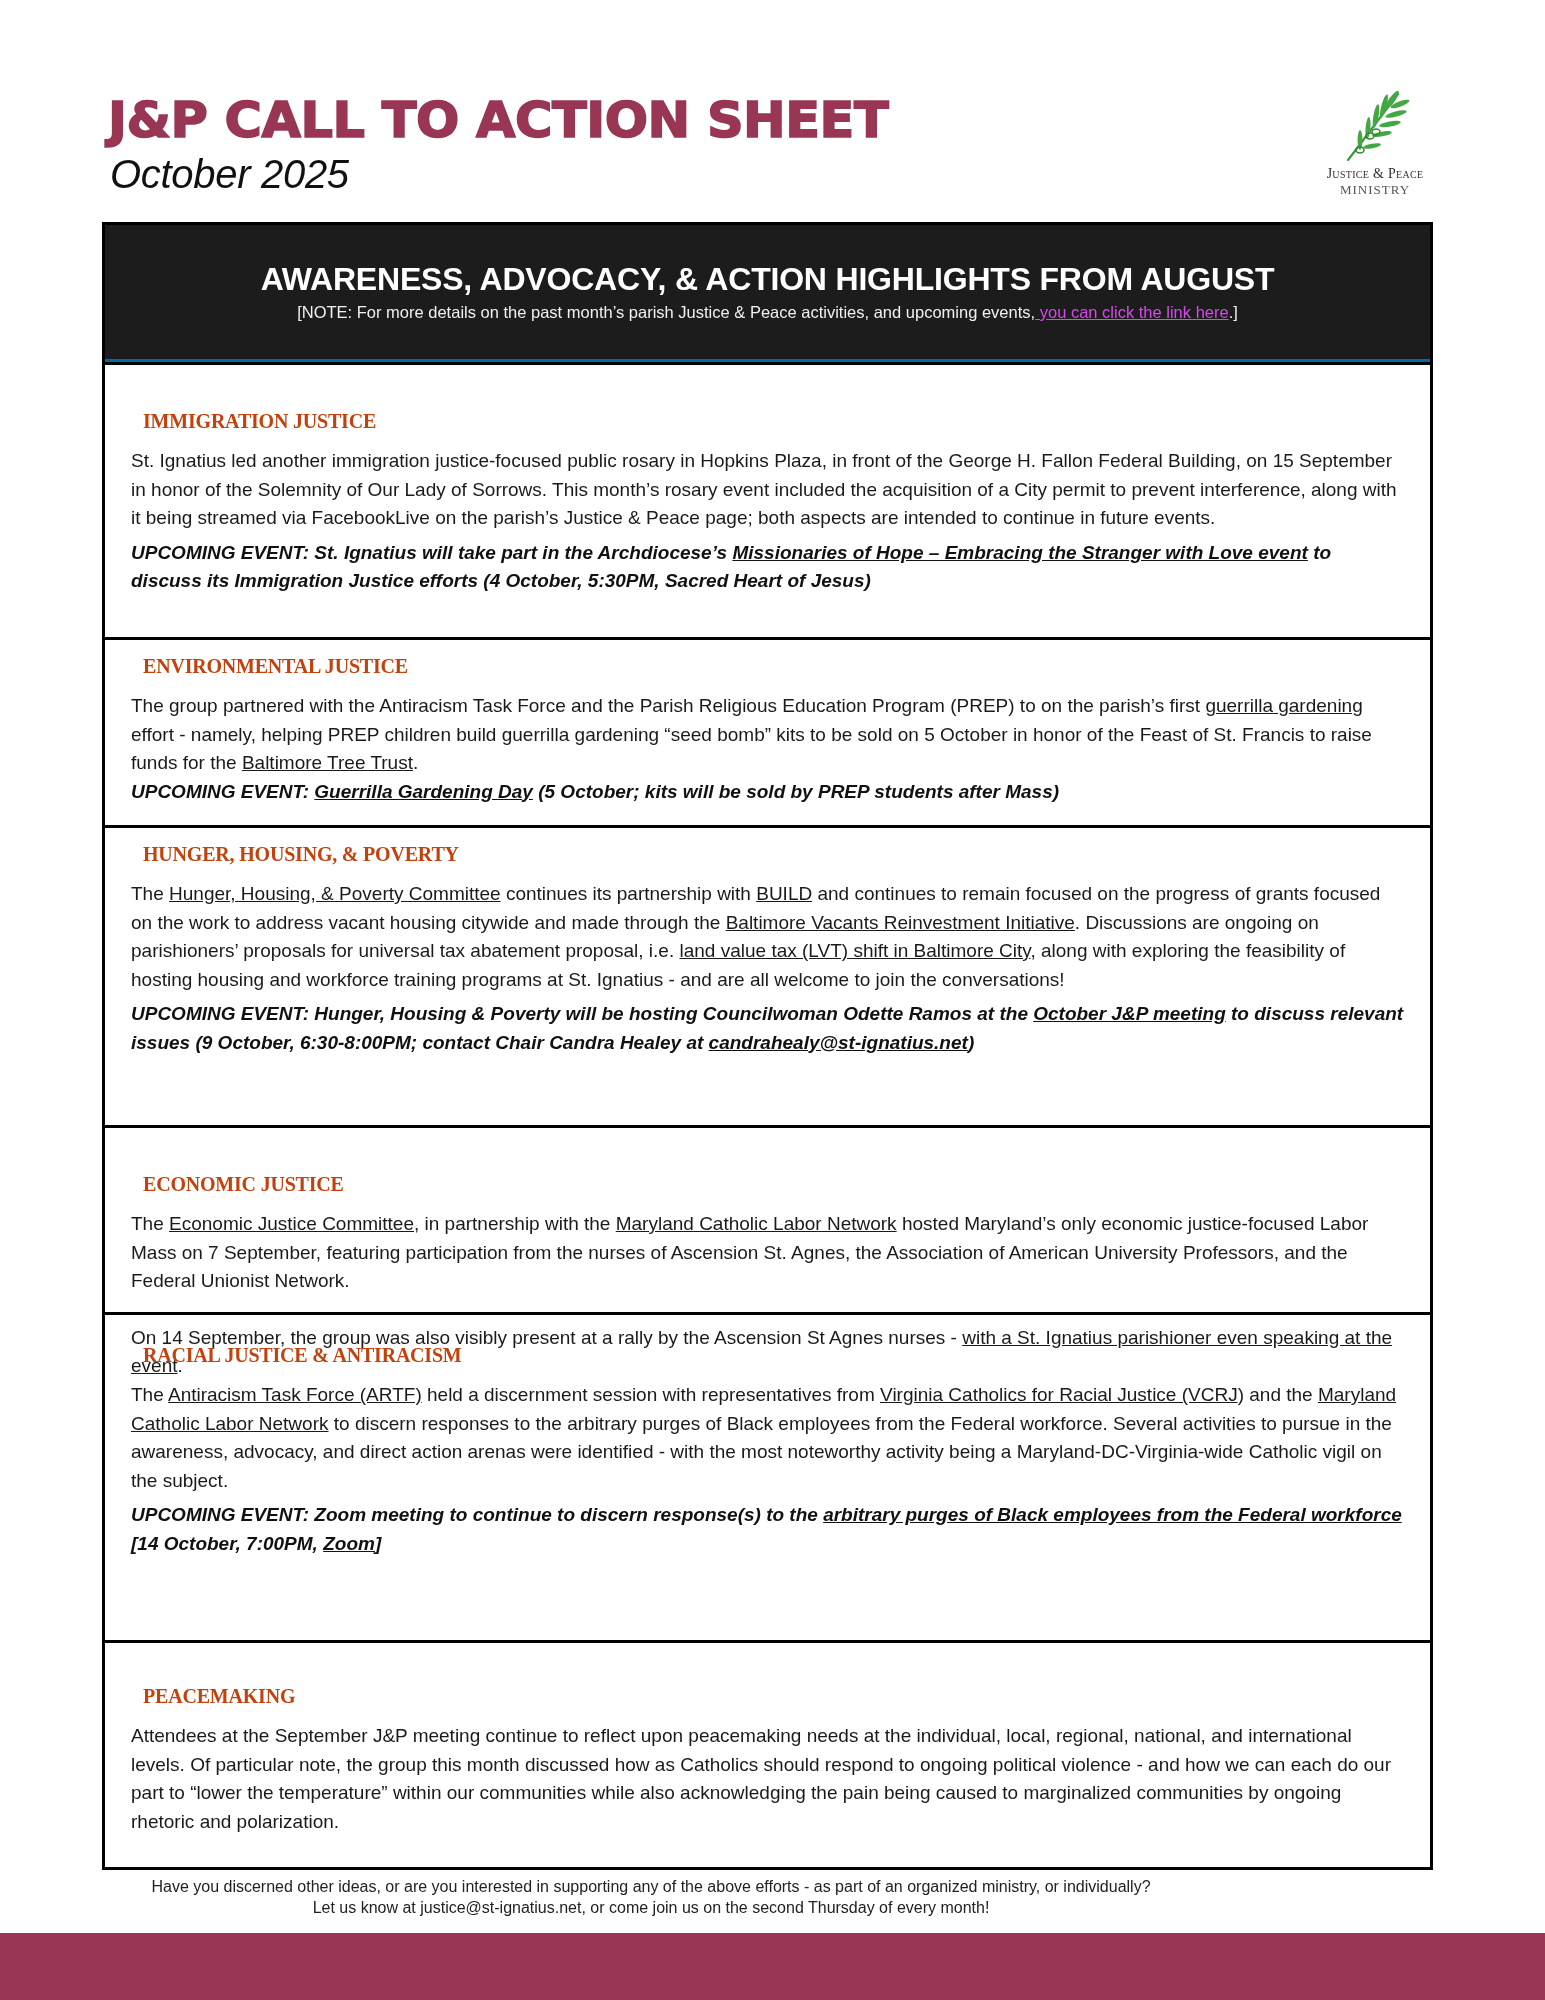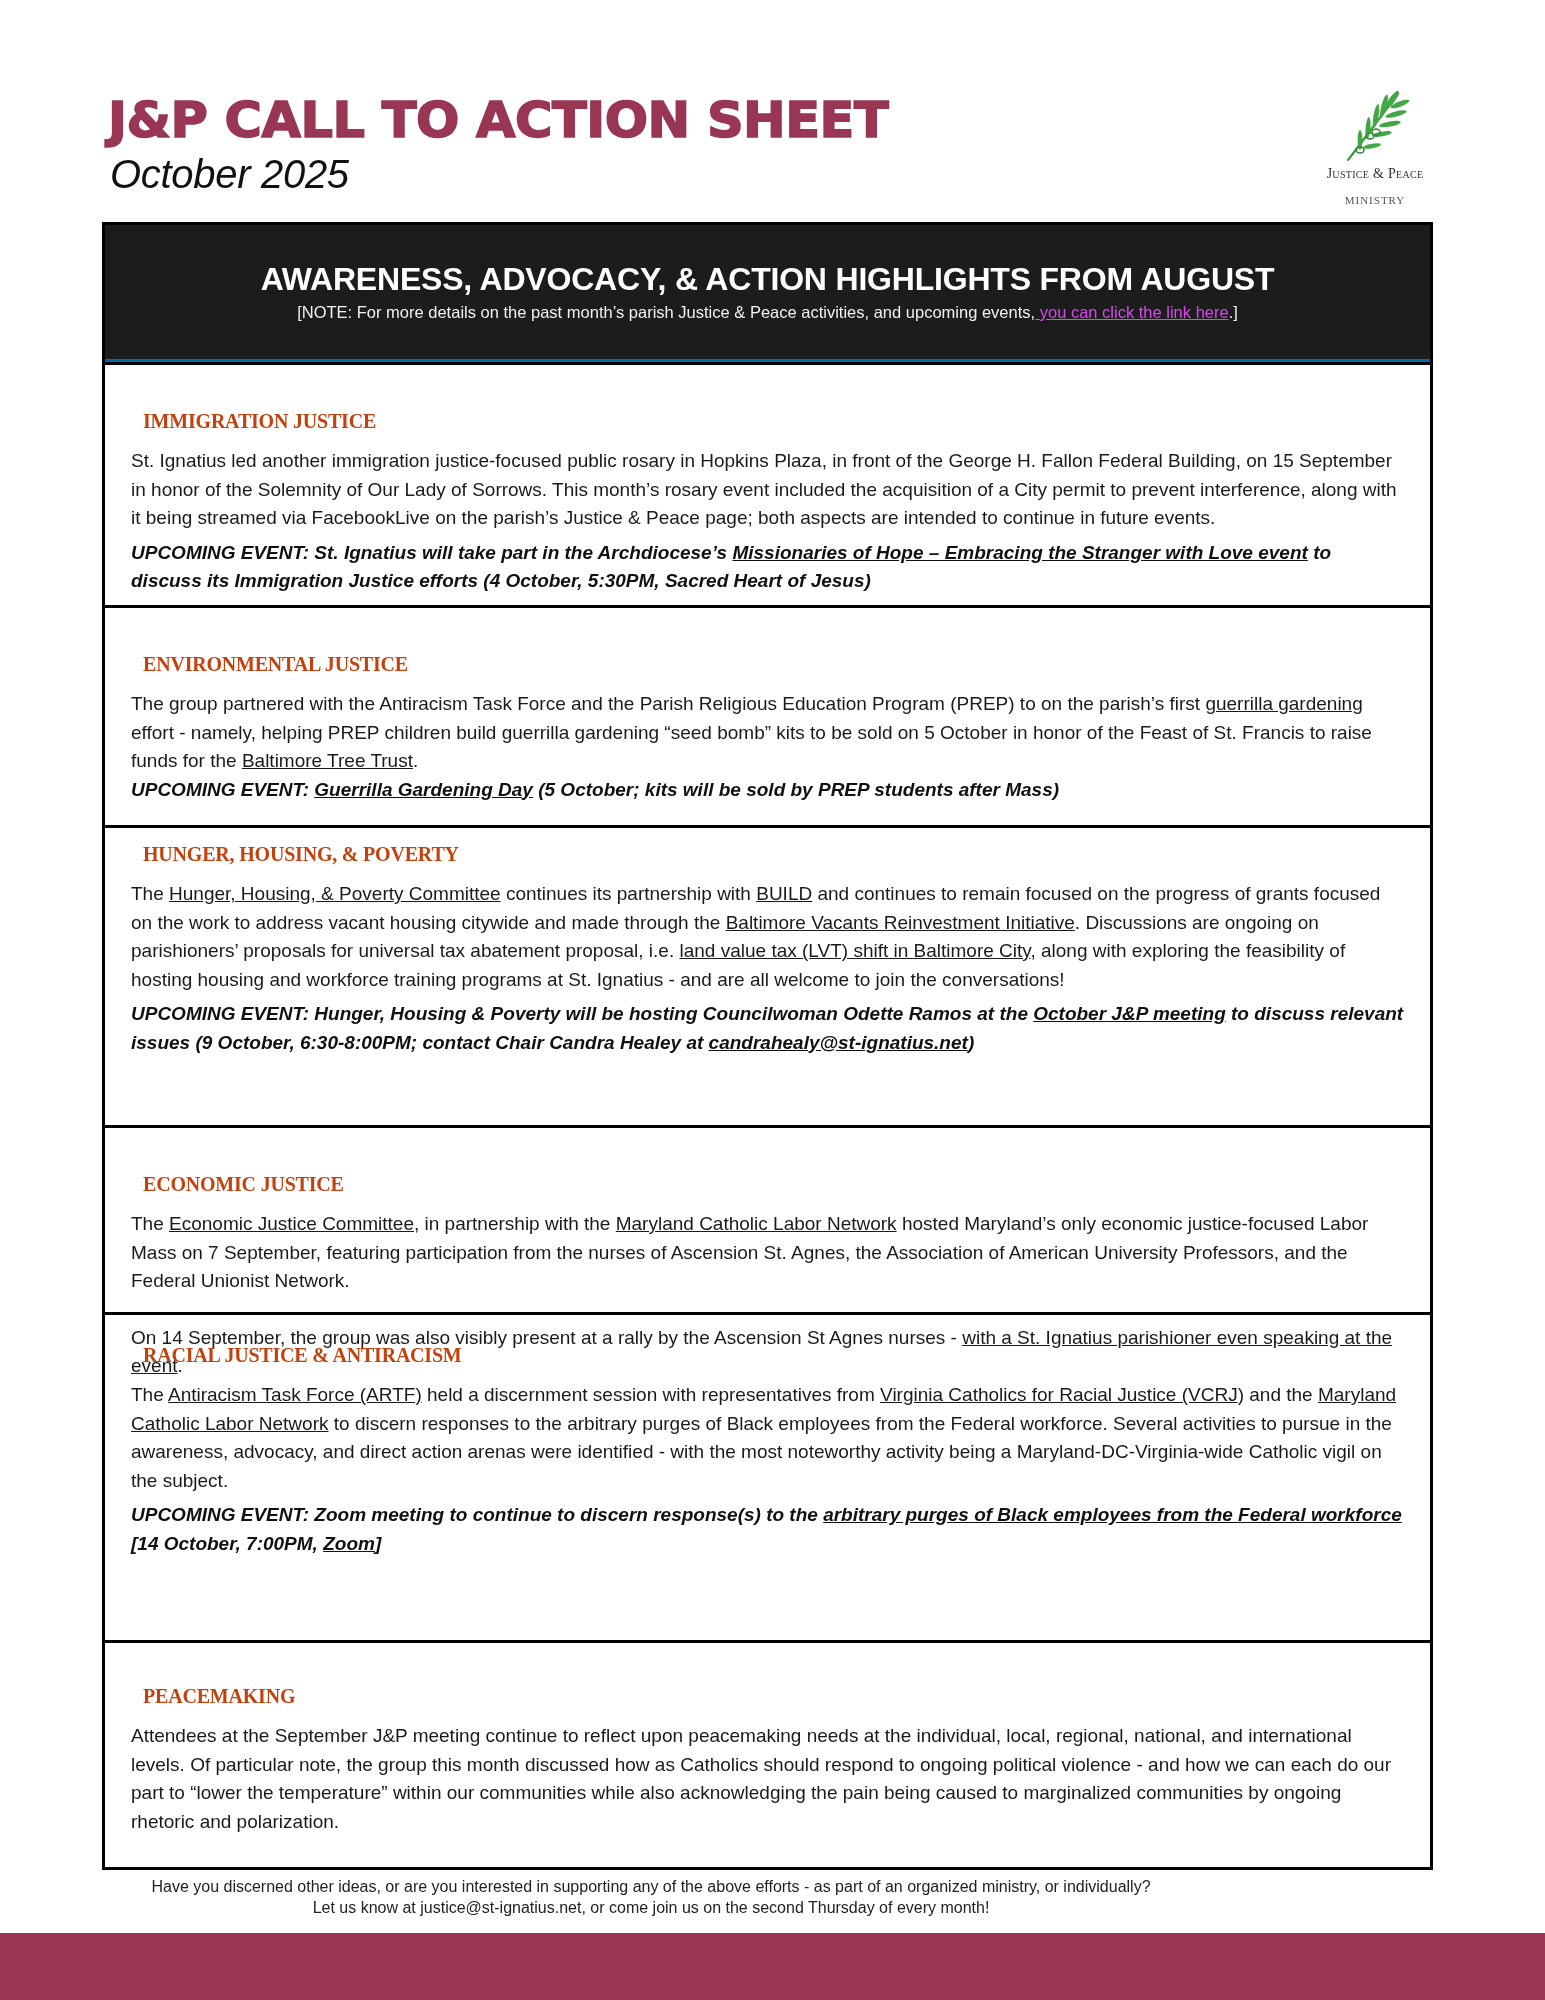--- a/index.html
+++ b/index.html
@@ -15,21 +15,21 @@
     -webkit-text-stroke: 1.6px #983654;
   }
   .subtitle {
     position: absolute; left: 110px; top: 150px; margin: 0;
     font-family: "Liberation Sans", sans-serif; font-style: italic; font-size: 40px; color: #111;
     letter-spacing: -0.3px; line-height: 48px; text-align: center;
   }
   .logo { position: absolute; left: 1305px; top: 90px; width: 140px; height: 110px; text-align: center; }
   .logo svg { display: block; margin: 0 auto; }
   .logo-name { font-family: "Liberation Serif", serif; font-size: 14px; color: #333; letter-spacing: 0.3px; margin-top: 2px; font-variant: small-caps; }
-  .logo-sub { font-family: "Liberation Serif", serif; font-size: 11px; color: #555; letter-spacing: 1px; text-transform: uppercase; margin-top: 12px; }
+  .logo-sub { font-family: "Liberation Serif", serif; font-size: 13px; color: #555; letter-spacing: 1px; text-transform: uppercase; }
 
   .box {
     position: absolute; left: 102px; top: 222px; width: 1325px; height: 1642px;
     border: 3px solid #000; background: #fff;
   }
   .box-header {
     position: absolute; left: 0; top: 0; width: 100%; height: 134px; background: #1c1c1c;
     border-bottom: 6px solid #0369a1; text-align: center; color: #fff;
   }
   .box-header h2 {
@@ -46,21 +46,21 @@
   .section h3 {
     margin: 12px; font-family: Liberation Serif, serif; font-weight: 700; font-size: 20px;
     line-height: 28px; color: #c2410c; letter-spacing: -0.2px;
   }
   .section p { margin: 0; }
   .section .ev { font-weight: 700; font-style: italic; margin-top: 6px; color: #111; }
   .section .gap { margin-top: 28px; }
   .section a { color: inherit; text-decoration: underline; }
 
   .s1 { top: 137px; height: 253px; padding-top: 30px; }
-  .s2 { top: 380px; height: 252px; padding-top: 30px; }
+  .s2 { top: 412px; height: 252px; }
   .s3 { top: 600px; height: 300px; }
   .s4 { top: 900px; height: 253px; padding-top: 30px; }
   .s5 { top: 1087px; height: 262px; padding-top: 14px; }
   .s6 { top: 1415px; height: 227px; padding-top: 27px; }
 
   .footer-note {
     position: absolute; left: 0; top: 1876px; width: 1302px; text-align: center;
     font-size: 16px; line-height: 21px; color: #222;
   }
   .footer-band { position: absolute; left: 0; top: 1933px; width: 1545px; height: 67px; background: #983654; }

